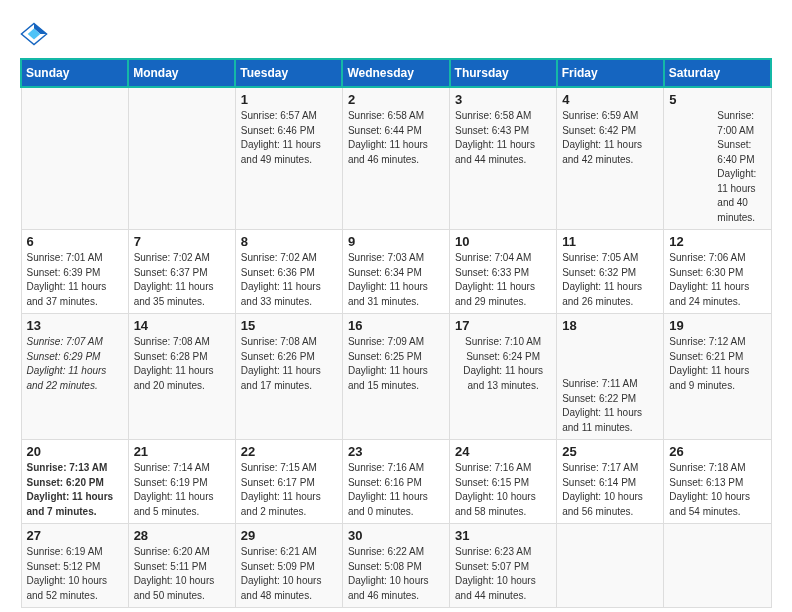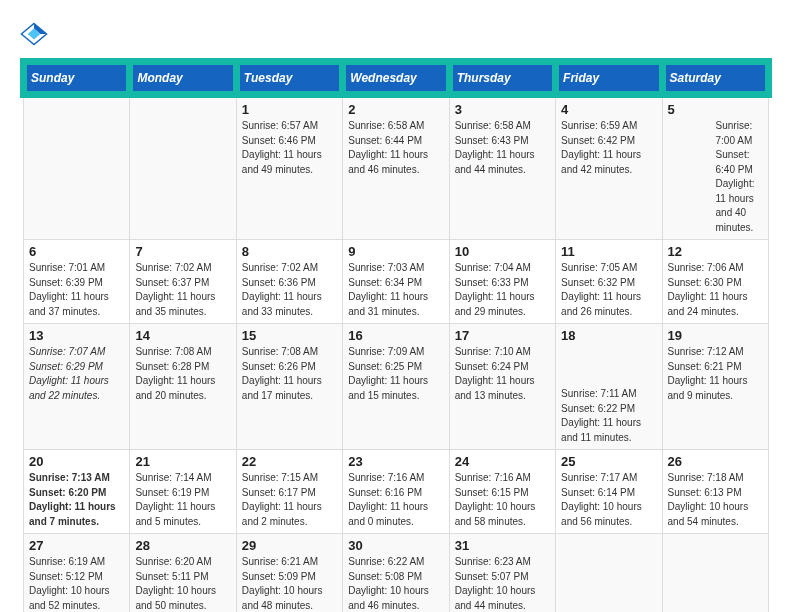--- a/index.html
+++ b/index.html
@@ -49,22 +49,21 @@
       border-collapse: collapse;
       font-size: 11px;
     }
     .calendar thead th {
       background: #1565c0;
       color: #fff;
       padding: 6px 4px;
       text-align: left;
       font-weight: bold;
       font-size: 12px;
-      border: 7px solid #14b8a6;
-      font-style: italic;
+      border: 2px solid #14b8a6;
     }
     .calendar tbody td {
       border: 1px solid #ddd;
       vertical-align: top;
       padding: 4px 5px;
       width: calc(100% / 7);
       min-height: 80px;
       background: #fff;
     }
     .calendar tbody tr:nth-child(odd) td {
@@ -223,21 +222,21 @@
 Daylight: 11 hours and 17 minutes.</div>
         </td>
         <td>
           <span class="day-number">16</span>
           <div class="day-info" style="white-space: pre-line;">Sunrise: 7:09 AM
 Sunset: 6:25 PM
 Daylight: 11 hours and 15 minutes.</div>
         </td>
         <td>
           <span class="day-number">17</span>
-          <div class="day-info" style="white-space: pre-line;">Sunrise: 7:10 AM
+          <div class="day-info" style="white-space: pre-line; text-align: center;">Sunrise: 7:10 AM
 Sunset: 6:24 PM
 Daylight: 11 hours and 13 minutes.</div>
         </td>
         <td>
           <span class="day-number">18</span>
           <div class="day-info" style="white-space: pre-line; margin-top: 44px;">Sunrise: 7:11 AM
 Sunset: 6:22 PM
 Daylight: 11 hours and 11 minutes.</div>
         </td>
         <td>

